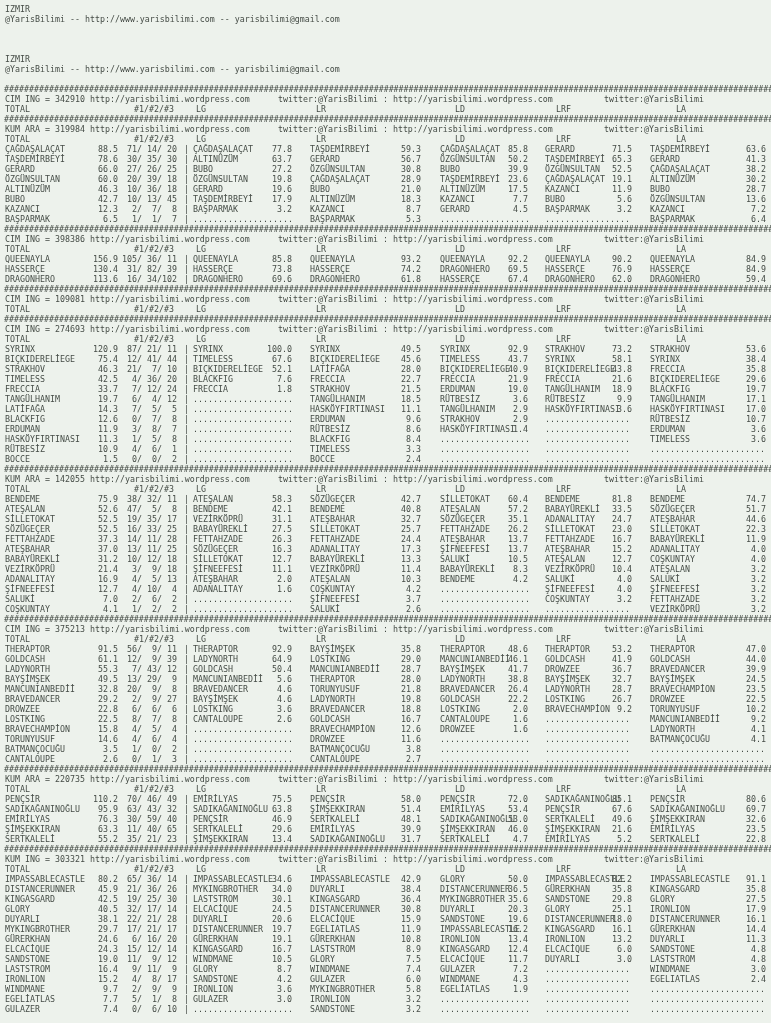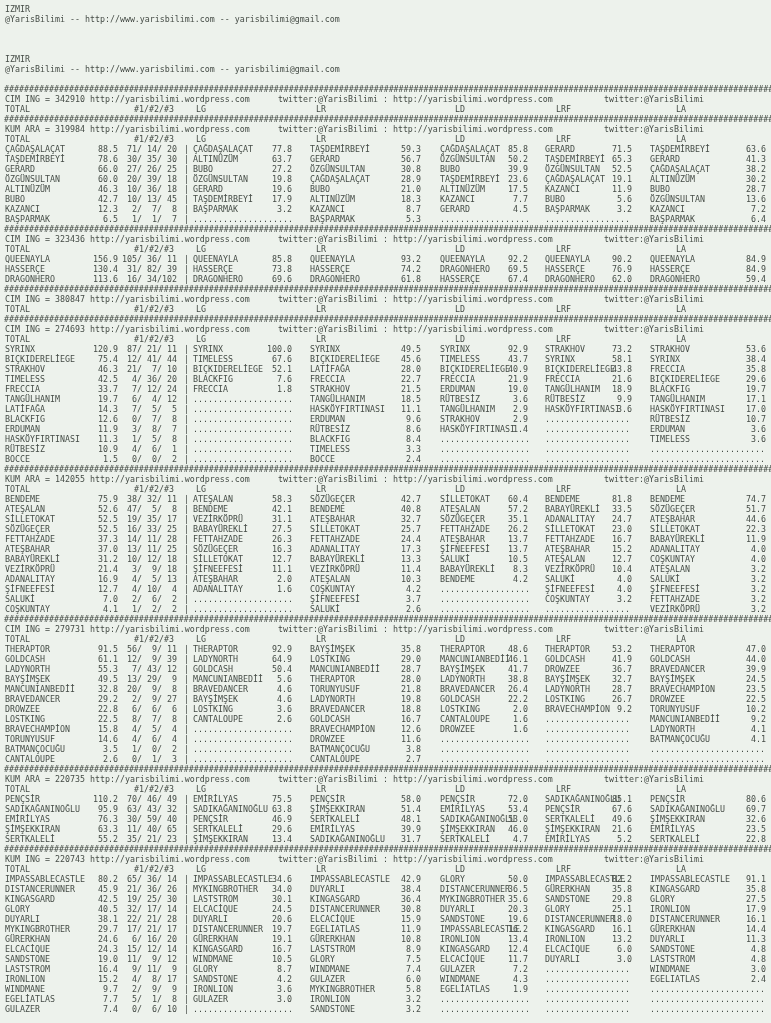--- a/index.html
+++ b/index.html
@@ -52,27 +52,27 @@
     <div class="line" style="top: 134px;"><span style="left: 5px;">TOTAL</span><span class="r" style="left: 124px; width: 50px;">#1/#2/#3</span><span style="left: 196px;">LG</span><span style="left: 316px;">LR</span><span style="left: 455px;">LD</span><span style="left: 556px;">LRF</span><span style="left: 676px;">LA</span></div>
     <div class="line" style="top: 144px;"><span style="left: 5px;">ÇAĞDAŞALAÇAT</span><span class="r" style="left: 58px; width: 60px;">88.5</span><span class="r" style="left: 119px; width: 58px;">71/ 14/ 20</span><span style="left: 184px;">|</span><span style="left: 193px;">ÇAĞDAŞALAÇAT</span><span class="r" style="left: 237px; width: 55px;">77.8</span><span style="left: 310px;">TAŞDEMİRBEYİ</span><span class="r" style="left: 366px; width: 55px;">59.3</span><span style="left: 440px;">ÇAĞDAŞALAÇAT</span><span class="r" style="left: 473px; width: 55px;">85.8</span><span style="left: 545px;">GERARD</span><span class="r" style="left: 577px; width: 55px;">71.5</span><span style="left: 650px;">TAŞDEMİRBEYİ</span><span class="r" style="left: 711px; width: 55px;">63.6</span></div>
     <div class="line" style="top: 154px;"><span style="left: 5px;">TAŞDEMİRBEYİ</span><span class="r" style="left: 58px; width: 60px;">78.6</span><span class="r" style="left: 119px; width: 58px;">30/ 35/ 30</span><span style="left: 184px;">|</span><span style="left: 193px;">ALTINÜZÜM</span><span class="r" style="left: 237px; width: 55px;">63.7</span><span style="left: 310px;">GERARD</span><span class="r" style="left: 366px; width: 55px;">56.7</span><span style="left: 440px;">ÖZGÜNSULTAN</span><span class="r" style="left: 473px; width: 55px;">50.2</span><span style="left: 545px;">TAŞDEMİRBEYİ</span><span class="r" style="left: 577px; width: 55px;">65.3</span><span style="left: 650px;">GERARD</span><span class="r" style="left: 711px; width: 55px;">41.3</span></div>
     <div class="line" style="top: 164px;"><span style="left: 5px;">GERARD</span><span class="r" style="left: 58px; width: 60px;">66.0</span><span class="r" style="left: 119px; width: 58px;">27/ 26/ 25</span><span style="left: 184px;">|</span><span style="left: 193px;">BUBO</span><span class="r" style="left: 237px; width: 55px;">27.2</span><span style="left: 310px;">ÖZGÜNSULTAN</span><span class="r" style="left: 366px; width: 55px;">30.8</span><span style="left: 440px;">BUBO</span><span class="r" style="left: 473px; width: 55px;">39.9</span><span style="left: 545px;">ÖZGÜNSULTAN</span><span class="r" style="left: 577px; width: 55px;">52.5</span><span style="left: 650px;">ÇAĞDAŞALAÇAT</span><span class="r" style="left: 711px; width: 55px;">38.2</span></div>
     <div class="line" style="top: 174px;"><span style="left: 5px;">ÖZGÜNSULTAN</span><span class="r" style="left: 58px; width: 60px;">60.0</span><span class="r" style="left: 119px; width: 58px;">20/ 39/ 18</span><span style="left: 184px;">|</span><span style="left: 193px;">ÖZGÜNSULTAN</span><span class="r" style="left: 237px; width: 55px;">19.8</span><span style="left: 310px;">ÇAĞDAŞALAÇAT</span><span class="r" style="left: 366px; width: 55px;">28.9</span><span style="left: 440px;">TAŞDEMİRBEYİ</span><span class="r" style="left: 473px; width: 55px;">23.6</span><span style="left: 545px;">ÇAĞDAŞALAÇAT</span><span class="r" style="left: 577px; width: 55px;">19.1</span><span style="left: 650px;">ALTINÜZÜM</span><span class="r" style="left: 711px; width: 55px;">30.2</span></div>
     <div class="line" style="top: 184px;"><span style="left: 5px;">ALTINÜZÜM</span><span class="r" style="left: 58px; width: 60px;">46.3</span><span class="r" style="left: 119px; width: 58px;">10/ 36/ 18</span><span style="left: 184px;">|</span><span style="left: 193px;">GERARD</span><span class="r" style="left: 237px; width: 55px;">19.6</span><span style="left: 310px;">BUBO</span><span class="r" style="left: 366px; width: 55px;">21.0</span><span style="left: 440px;">ALTINÜZÜM</span><span class="r" style="left: 473px; width: 55px;">17.5</span><span style="left: 545px;">KAZANCI</span><span class="r" style="left: 577px; width: 55px;">11.9</span><span style="left: 650px;">BUBO</span><span class="r" style="left: 711px; width: 55px;">28.7</span></div>
     <div class="line" style="top: 194px;"><span style="left: 5px;">BUBO</span><span class="r" style="left: 58px; width: 60px;">42.7</span><span class="r" style="left: 119px; width: 58px;">10/ 13/ 45</span><span style="left: 184px;">|</span><span style="left: 193px;">TAŞDEMİRBEYİ</span><span class="r" style="left: 237px; width: 55px;">17.9</span><span style="left: 310px;">ALTINÜZÜM</span><span class="r" style="left: 366px; width: 55px;">18.3</span><span style="left: 440px;">KAZANCI</span><span class="r" style="left: 473px; width: 55px;">7.7</span><span style="left: 545px;">BUBO</span><span class="r" style="left: 577px; width: 55px;">5.6</span><span style="left: 650px;">ÖZGÜNSULTAN</span><span class="r" style="left: 711px; width: 55px;">13.6</span></div>
     <div class="line" style="top: 204px;"><span style="left: 5px;">KAZANCI</span><span class="r" style="left: 58px; width: 60px;">12.3</span><span class="r" style="left: 119px; width: 58px;">2/  7/  8</span><span style="left: 184px;">|</span><span style="left: 193px;">BAŞPARMAK</span><span class="r" style="left: 237px; width: 55px;">3.2</span><span style="left: 310px;">KAZANCI</span><span class="r" style="left: 366px; width: 55px;">8.7</span><span style="left: 440px;">GERARD</span><span class="r" style="left: 473px; width: 55px;">4.5</span><span style="left: 545px;">BAŞPARMAK</span><span class="r" style="left: 577px; width: 55px;">3.2</span><span style="left: 650px;">KAZANCI</span><span class="r" style="left: 711px; width: 55px;">7.2</span></div>
     <div class="line" style="top: 214px;"><span style="left: 5px;">BAŞPARMAK</span><span class="r" style="left: 58px; width: 60px;">6.5</span><span class="r" style="left: 119px; width: 58px;">1/  1/  7</span><span style="left: 184px;">|</span><span style="left: 193px;">....................</span><span style="left: 310px;">BAŞPARMAK</span><span class="r" style="left: 366px; width: 55px;">5.3</span><span style="left: 440px;">..................</span><span style="left: 545px;">.................</span><span style="left: 650px;">BAŞPARMAK</span><span class="r" style="left: 711px; width: 55px;">6.4</span></div>
     <div class="line" style="top: 224px;"><span style="left: 4px;">############################################################################################################################################################</span></div>
-    <div class="line" style="top: 234px;"><span style="left: 5px;">CIM ING = 323436 http://yarisbilimi.wordpress.com</span><span style="left: 278px;">twitter:@YarisBilimi : http://yarisbilimi.wordpress.com</span><span style="left: 604px;">twitter:@YarisBilimi</span></div>
+    <div class="line" style="top: 234px;"><span style="left: 5px;">CIM ING = 398386 http://yarisbilimi.wordpress.com</span><span style="left: 278px;">twitter:@YarisBilimi : http://yarisbilimi.wordpress.com</span><span style="left: 604px;">twitter:@YarisBilimi</span></div>
     <div class="line" style="top: 244px;"><span style="left: 5px;">TOTAL</span><span class="r" style="left: 124px; width: 50px;">#1/#2/#3</span><span style="left: 196px;">LG</span><span style="left: 316px;">LR</span><span style="left: 455px;">LD</span><span style="left: 556px;">LRF</span><span style="left: 676px;">LA</span></div>
     <div class="line" style="top: 254px;"><span style="left: 5px;">QUEENAYLA</span><span class="r" style="left: 58px; width: 60px;">156.9</span><span class="r" style="left: 119px; width: 58px;">105/ 36/ 11</span><span style="left: 184px;">|</span><span style="left: 193px;">QUEENAYLA</span><span class="r" style="left: 237px; width: 55px;">85.8</span><span style="left: 310px;">QUEENAYLA</span><span class="r" style="left: 366px; width: 55px;">93.2</span><span style="left: 440px;">QUEENAYLA</span><span class="r" style="left: 473px; width: 55px;">92.2</span><span style="left: 545px;">QUEENAYLA</span><span class="r" style="left: 577px; width: 55px;">90.2</span><span style="left: 650px;">QUEENAYLA</span><span class="r" style="left: 711px; width: 55px;">84.9</span></div>
     <div class="line" style="top: 264px;"><span style="left: 5px;">HASSERÇE</span><span class="r" style="left: 58px; width: 60px;">130.4</span><span class="r" style="left: 119px; width: 58px;">31/ 82/ 39</span><span style="left: 184px;">|</span><span style="left: 193px;">HASSERÇE</span><span class="r" style="left: 237px; width: 55px;">73.8</span><span style="left: 310px;">HASSERÇE</span><span class="r" style="left: 366px; width: 55px;">74.2</span><span style="left: 440px;">DRAGONHERO</span><span class="r" style="left: 473px; width: 55px;">69.5</span><span style="left: 545px;">HASSERÇE</span><span class="r" style="left: 577px; width: 55px;">76.9</span><span style="left: 650px;">HASSERÇE</span><span class="r" style="left: 711px; width: 55px;">84.9</span></div>
     <div class="line" style="top: 274px;"><span style="left: 5px;">DRAGONHERO</span><span class="r" style="left: 58px; width: 60px;">113.6</span><span class="r" style="left: 119px; width: 58px;">16/ 34/102</span><span style="left: 184px;">|</span><span style="left: 193px;">DRAGONHERO</span><span class="r" style="left: 237px; width: 55px;">69.6</span><span style="left: 310px;">DRAGONHERO</span><span class="r" style="left: 366px; width: 55px;">61.8</span><span style="left: 440px;">HASSERÇE</span><span class="r" style="left: 473px; width: 55px;">67.4</span><span style="left: 545px;">DRAGONHERO</span><span class="r" style="left: 577px; width: 55px;">62.0</span><span style="left: 650px;">DRAGONHERO</span><span class="r" style="left: 711px; width: 55px;">59.4</span></div>
     <div class="line" style="top: 284px;"><span style="left: 4px;">############################################################################################################################################################</span></div>
-    <div class="line" style="top: 294px;"><span style="left: 5px;">CIM ING = 380847 http://yarisbilimi.wordpress.com</span><span style="left: 278px;">twitter:@YarisBilimi : http://yarisbilimi.wordpress.com</span><span style="left: 604px;">twitter:@YarisBilimi</span></div>
+    <div class="line" style="top: 294px;"><span style="left: 5px;">CIM ING = 109081 http://yarisbilimi.wordpress.com</span><span style="left: 278px;">twitter:@YarisBilimi : http://yarisbilimi.wordpress.com</span><span style="left: 604px;">twitter:@YarisBilimi</span></div>
     <div class="line" style="top: 304px;"><span style="left: 5px;">TOTAL</span><span class="r" style="left: 124px; width: 50px;">#1/#2/#3</span><span style="left: 196px;">LG</span><span style="left: 316px;">LR</span><span style="left: 455px;">LD</span><span style="left: 556px;">LRF</span><span style="left: 676px;">LA</span></div>
     <div class="line" style="top: 314px;"><span style="left: 4px;">############################################################################################################################################################</span></div>
     <div class="line" style="top: 324px;"><span style="left: 5px;">CIM ING = 274693 http://yarisbilimi.wordpress.com</span><span style="left: 278px;">twitter:@YarisBilimi : http://yarisbilimi.wordpress.com</span><span style="left: 604px;">twitter:@YarisBilimi</span></div>
     <div class="line" style="top: 334px;"><span style="left: 5px;">TOTAL</span><span class="r" style="left: 124px; width: 50px;">#1/#2/#3</span><span style="left: 196px;">LG</span><span style="left: 316px;">LR</span><span style="left: 455px;">LD</span><span style="left: 556px;">LRF</span><span style="left: 676px;">LA</span></div>
     <div class="line" style="top: 344px;"><span style="left: 5px;">SYRINX</span><span class="r" style="left: 58px; width: 60px;">120.9</span><span class="r" style="left: 119px; width: 58px;">87/ 21/ 11</span><span style="left: 184px;">|</span><span style="left: 193px;">SYRINX</span><span class="r" style="left: 237px; width: 55px;">100.0</span><span style="left: 310px;">SYRINX</span><span class="r" style="left: 366px; width: 55px;">49.5</span><span style="left: 440px;">SYRINX</span><span class="r" style="left: 473px; width: 55px;">92.9</span><span style="left: 545px;">STRAKHOV</span><span class="r" style="left: 577px; width: 55px;">73.2</span><span style="left: 650px;">STRAKHOV</span><span class="r" style="left: 711px; width: 55px;">53.6</span></div>
     <div class="line" style="top: 354px;"><span style="left: 5px;">BIÇKIDERELİEGE</span><span class="r" style="left: 58px; width: 60px;">75.4</span><span class="r" style="left: 119px; width: 58px;">12/ 41/ 44</span><span style="left: 184px;">|</span><span style="left: 193px;">TIMELESS</span><span class="r" style="left: 237px; width: 55px;">67.6</span><span style="left: 310px;">BIÇKIDERELİEGE</span><span class="r" style="left: 366px; width: 55px;">45.6</span><span style="left: 440px;">TIMELESS</span><span class="r" style="left: 473px; width: 55px;">43.7</span><span style="left: 545px;">SYRINX</span><span class="r" style="left: 577px; width: 55px;">58.1</span><span style="left: 650px;">SYRINX</span><span class="r" style="left: 711px; width: 55px;">38.4</span></div>
     <div class="line" style="top: 364px;"><span style="left: 5px;">STRAKHOV</span><span class="r" style="left: 58px; width: 60px;">46.3</span><span class="r" style="left: 119px; width: 58px;">21/  7/ 10</span><span style="left: 184px;">|</span><span style="left: 193px;">BIÇKIDERELİEGE</span><span class="r" style="left: 237px; width: 55px;">52.1</span><span style="left: 310px;">LATİFAĞA</span><span class="r" style="left: 366px; width: 55px;">28.0</span><span style="left: 440px;">BIÇKIDERELİEGE</span><span class="r" style="left: 473px; width: 55px;">40.9</span><span style="left: 545px;">BIÇKIDERELİEGE</span><span class="r" style="left: 577px; width: 55px;">43.8</span><span style="left: 650px;">FRECCIA</span><span class="r" style="left: 711px; width: 55px;">35.8</span></div>
     <div class="line" style="top: 374px;"><span style="left: 5px;">TIMELESS</span><span class="r" style="left: 58px; width: 60px;">42.5</span><span class="r" style="left: 119px; width: 58px;">4/ 36/ 20</span><span style="left: 184px;">|</span><span style="left: 193px;">BLACKFIG</span><span class="r" style="left: 237px; width: 55px;">7.6</span><span style="left: 310px;">FRECCIA</span><span class="r" style="left: 366px; width: 55px;">22.7</span><span style="left: 440px;">FRECCIA</span><span class="r" style="left: 473px; width: 55px;">21.9</span><span style="left: 545px;">FRECCIA</span><span class="r" style="left: 577px; width: 55px;">21.6</span><span style="left: 650px;">BIÇKIDERELİEGE</span><span class="r" style="left: 711px; width: 55px;">29.6</span></div>
     <div class="line" style="top: 384px;"><span style="left: 5px;">FRECCIA</span><span class="r" style="left: 58px; width: 60px;">33.7</span><span class="r" style="left: 119px; width: 58px;">7/ 12/ 24</span><span style="left: 184px;">|</span><span style="left: 193px;">FRECCIA</span><span class="r" style="left: 237px; width: 55px;">1.8</span><span style="left: 310px;">STRAKHOV</span><span class="r" style="left: 366px; width: 55px;">21.5</span><span style="left: 440px;">ERDUMAN</span><span class="r" style="left: 473px; width: 55px;">19.0</span><span style="left: 545px;">TANGÜLHANIM</span><span class="r" style="left: 577px; width: 55px;">18.9</span><span style="left: 650px;">BLACKFIG</span><span class="r" style="left: 711px; width: 55px;">19.7</span></div>
     <div class="line" style="top: 394px;"><span style="left: 5px;">TANGÜLHANIM</span><span class="r" style="left: 58px; width: 60px;">19.7</span><span class="r" style="left: 119px; width: 58px;">6/  4/ 12</span><span style="left: 184px;">|</span><span style="left: 193px;">....................</span><span style="left: 310px;">TANGÜLHANIM</span><span class="r" style="left: 366px; width: 55px;">18.5</span><span style="left: 440px;">RÜTBESİZ</span><span class="r" style="left: 473px; width: 55px;">3.6</span><span style="left: 545px;">RÜTBESİZ</span><span class="r" style="left: 577px; width: 55px;">9.9</span><span style="left: 650px;">TANGÜLHANIM</span><span class="r" style="left: 711px; width: 55px;">17.1</span></div>
@@ -91,21 +91,21 @@
     <div class="line" style="top: 524px;"><span style="left: 5px;">SÖZÜGEÇER</span><span class="r" style="left: 58px; width: 60px;">52.5</span><span class="r" style="left: 119px; width: 58px;">16/ 33/ 25</span><span style="left: 184px;">|</span><span style="left: 193px;">BABAYÜREKLİ</span><span class="r" style="left: 237px; width: 55px;">27.5</span><span style="left: 310px;">SİLLETOKAT</span><span class="r" style="left: 366px; width: 55px;">25.7</span><span style="left: 440px;">FETTAHZADE</span><span class="r" style="left: 473px; width: 55px;">26.2</span><span style="left: 545px;">SİLLETOKAT</span><span class="r" style="left: 577px; width: 55px;">23.0</span><span style="left: 650px;">SİLLETOKAT</span><span class="r" style="left: 711px; width: 55px;">22.3</span></div>
     <div class="line" style="top: 534px;"><span style="left: 5px;">FETTAHZADE</span><span class="r" style="left: 58px; width: 60px;">37.3</span><span class="r" style="left: 119px; width: 58px;">14/ 11/ 28</span><span style="left: 184px;">|</span><span style="left: 193px;">FETTAHZADE</span><span class="r" style="left: 237px; width: 55px;">26.3</span><span style="left: 310px;">FETTAHZADE</span><span class="r" style="left: 366px; width: 55px;">24.4</span><span style="left: 440px;">ATEŞBAHAR</span><span class="r" style="left: 473px; width: 55px;">13.7</span><span style="left: 545px;">FETTAHZADE</span><span class="r" style="left: 577px; width: 55px;">16.7</span><span style="left: 650px;">BABAYÜREKLİ</span><span class="r" style="left: 711px; width: 55px;">11.9</span></div>
     <div class="line" style="top: 544px;"><span style="left: 5px;">ATEŞBAHAR</span><span class="r" style="left: 58px; width: 60px;">37.0</span><span class="r" style="left: 119px; width: 58px;">13/ 11/ 25</span><span style="left: 184px;">|</span><span style="left: 193px;">SÖZÜGEÇER</span><span class="r" style="left: 237px; width: 55px;">16.3</span><span style="left: 310px;">ADANALITAY</span><span class="r" style="left: 366px; width: 55px;">17.3</span><span style="left: 440px;">ŞİFNEEFESİ</span><span class="r" style="left: 473px; width: 55px;">13.7</span><span style="left: 545px;">ATEŞBAHAR</span><span class="r" style="left: 577px; width: 55px;">15.2</span><span style="left: 650px;">ADANALITAY</span><span class="r" style="left: 711px; width: 55px;">4.0</span></div>
     <div class="line" style="top: 554px;"><span style="left: 5px;">BABAYÜREKLİ</span><span class="r" style="left: 58px; width: 60px;">31.2</span><span class="r" style="left: 119px; width: 58px;">10/ 12/ 18</span><span style="left: 184px;">|</span><span style="left: 193px;">SİLLETOKAT</span><span class="r" style="left: 237px; width: 55px;">12.7</span><span style="left: 310px;">BABAYÜREKLİ</span><span class="r" style="left: 366px; width: 55px;">13.3</span><span style="left: 440px;">SALUKİ</span><span class="r" style="left: 473px; width: 55px;">10.5</span><span style="left: 545px;">ATEŞALAN</span><span class="r" style="left: 577px; width: 55px;">12.7</span><span style="left: 650px;">COŞKUNTAY</span><span class="r" style="left: 711px; width: 55px;">4.0</span></div>
     <div class="line" style="top: 564px;"><span style="left: 5px;">VEZİRKÖPRÜ</span><span class="r" style="left: 58px; width: 60px;">21.4</span><span class="r" style="left: 119px; width: 58px;">3/  9/ 18</span><span style="left: 184px;">|</span><span style="left: 193px;">ŞİFNEEFESİ</span><span class="r" style="left: 237px; width: 55px;">11.1</span><span style="left: 310px;">VEZİRKÖPRÜ</span><span class="r" style="left: 366px; width: 55px;">11.4</span><span style="left: 440px;">BABAYÜREKLİ</span><span class="r" style="left: 473px; width: 55px;">8.3</span><span style="left: 545px;">VEZİRKÖPRÜ</span><span class="r" style="left: 577px; width: 55px;">10.4</span><span style="left: 650px;">ATEŞALAN</span><span class="r" style="left: 711px; width: 55px;">3.2</span></div>
     <div class="line" style="top: 574px;"><span style="left: 5px;">ADANALITAY</span><span class="r" style="left: 58px; width: 60px;">16.9</span><span class="r" style="left: 119px; width: 58px;">4/  5/ 13</span><span style="left: 184px;">|</span><span style="left: 193px;">ATEŞBAHAR</span><span class="r" style="left: 237px; width: 55px;">2.0</span><span style="left: 310px;">ATEŞALAN</span><span class="r" style="left: 366px; width: 55px;">10.3</span><span style="left: 440px;">BENDEME</span><span class="r" style="left: 473px; width: 55px;">4.2</span><span style="left: 545px;">SALUKİ</span><span class="r" style="left: 577px; width: 55px;">4.0</span><span style="left: 650px;">SALUKİ</span><span class="r" style="left: 711px; width: 55px;">3.2</span></div>
     <div class="line" style="top: 584px;"><span style="left: 5px;">ŞİFNEEFESİ</span><span class="r" style="left: 58px; width: 60px;">12.7</span><span class="r" style="left: 119px; width: 58px;">4/ 10/  4</span><span style="left: 184px;">|</span><span style="left: 193px;">ADANALITAY</span><span class="r" style="left: 237px; width: 55px;">1.6</span><span style="left: 310px;">COŞKUNTAY</span><span class="r" style="left: 366px; width: 55px;">4.2</span><span style="left: 440px;">..................</span><span style="left: 545px;">ŞİFNEEFESİ</span><span class="r" style="left: 577px; width: 55px;">4.0</span><span style="left: 650px;">ŞİFNEEFESİ</span><span class="r" style="left: 711px; width: 55px;">3.2</span></div>
     <div class="line" style="top: 594px;"><span style="left: 5px;">SALUKİ</span><span class="r" style="left: 58px; width: 60px;">7.0</span><span class="r" style="left: 119px; width: 58px;">2/  6/  2</span><span style="left: 184px;">|</span><span style="left: 193px;">....................</span><span style="left: 310px;">ŞİFNEEFESİ</span><span class="r" style="left: 366px; width: 55px;">3.7</span><span style="left: 440px;">..................</span><span style="left: 545px;">COŞKUNTAY</span><span class="r" style="left: 577px; width: 55px;">3.2</span><span style="left: 650px;">FETTAHZADE</span><span class="r" style="left: 711px; width: 55px;">3.2</span></div>
     <div class="line" style="top: 604px;"><span style="left: 5px;">COŞKUNTAY</span><span class="r" style="left: 58px; width: 60px;">4.1</span><span class="r" style="left: 119px; width: 58px;">1/  2/  2</span><span style="left: 184px;">|</span><span style="left: 193px;">....................</span><span style="left: 310px;">SALUKİ</span><span class="r" style="left: 366px; width: 55px;">2.6</span><span style="left: 440px;">..................</span><span style="left: 545px;">.................</span><span style="left: 650px;">VEZİRKÖPRÜ</span><span class="r" style="left: 711px; width: 55px;">3.2</span></div>
     <div class="line" style="top: 614px;"><span style="left: 4px;">############################################################################################################################################################</span></div>
-    <div class="line" style="top: 624px;"><span style="left: 5px;">CIM ING = 279731 http://yarisbilimi.wordpress.com</span><span style="left: 278px;">twitter:@YarisBilimi : http://yarisbilimi.wordpress.com</span><span style="left: 604px;">twitter:@YarisBilimi</span></div>
+    <div class="line" style="top: 624px;"><span style="left: 5px;">CIM ING = 375213 http://yarisbilimi.wordpress.com</span><span style="left: 278px;">twitter:@YarisBilimi : http://yarisbilimi.wordpress.com</span><span style="left: 604px;">twitter:@YarisBilimi</span></div>
     <div class="line" style="top: 634px;"><span style="left: 5px;">TOTAL</span><span class="r" style="left: 124px; width: 50px;">#1/#2/#3</span><span style="left: 196px;">LG</span><span style="left: 316px;">LR</span><span style="left: 455px;">LD</span><span style="left: 556px;">LRF</span><span style="left: 676px;">LA</span></div>
     <div class="line" style="top: 644px;"><span style="left: 5px;">THERAPTOR</span><span class="r" style="left: 58px; width: 60px;">91.5</span><span class="r" style="left: 119px; width: 58px;">56/  9/ 11</span><span style="left: 184px;">|</span><span style="left: 193px;">THERAPTOR</span><span class="r" style="left: 237px; width: 55px;">92.9</span><span style="left: 310px;">BAYŞİMŞEK</span><span class="r" style="left: 366px; width: 55px;">35.8</span><span style="left: 440px;">THERAPTOR</span><span class="r" style="left: 473px; width: 55px;">48.6</span><span style="left: 545px;">THERAPTOR</span><span class="r" style="left: 577px; width: 55px;">53.2</span><span style="left: 650px;">THERAPTOR</span><span class="r" style="left: 711px; width: 55px;">47.0</span></div>
     <div class="line" style="top: 654px;"><span style="left: 5px;">GOLDCASH</span><span class="r" style="left: 58px; width: 60px;">61.1</span><span class="r" style="left: 119px; width: 58px;">12/  9/ 39</span><span style="left: 184px;">|</span><span style="left: 193px;">LADYNORTH</span><span class="r" style="left: 237px; width: 55px;">64.9</span><span style="left: 310px;">LOSTKING</span><span class="r" style="left: 366px; width: 55px;">29.0</span><span style="left: 440px;">MANCUNIANBEDİİ</span><span class="r" style="left: 473px; width: 55px;">46.1</span><span style="left: 545px;">GOLDCASH</span><span class="r" style="left: 577px; width: 55px;">41.9</span><span style="left: 650px;">GOLDCASH</span><span class="r" style="left: 711px; width: 55px;">44.0</span></div>
     <div class="line" style="top: 664px;"><span style="left: 5px;">LADYNORTH</span><span class="r" style="left: 58px; width: 60px;">55.3</span><span class="r" style="left: 119px; width: 58px;">7/ 43/ 12</span><span style="left: 184px;">|</span><span style="left: 193px;">GOLDCASH</span><span class="r" style="left: 237px; width: 55px;">50.4</span><span style="left: 310px;">MANCUNIANBEDİİ</span><span class="r" style="left: 366px; width: 55px;">28.7</span><span style="left: 440px;">BAYŞİMŞEK</span><span class="r" style="left: 473px; width: 55px;">41.7</span><span style="left: 545px;">DROWZEE</span><span class="r" style="left: 577px; width: 55px;">36.7</span><span style="left: 650px;">BRAVEDANCER</span><span class="r" style="left: 711px; width: 55px;">39.9</span></div>
     <div class="line" style="top: 674px;"><span style="left: 5px;">BAYŞİMŞEK</span><span class="r" style="left: 58px; width: 60px;">49.5</span><span class="r" style="left: 119px; width: 58px;">13/ 29/  9</span><span style="left: 184px;">|</span><span style="left: 193px;">MANCUNIANBEDİİ</span><span class="r" style="left: 237px; width: 55px;">5.6</span><span style="left: 310px;">THERAPTOR</span><span class="r" style="left: 366px; width: 55px;">28.0</span><span style="left: 440px;">LADYNORTH</span><span class="r" style="left: 473px; width: 55px;">38.8</span><span style="left: 545px;">BAYŞİMŞEK</span><span class="r" style="left: 577px; width: 55px;">32.7</span><span style="left: 650px;">BAYŞİMŞEK</span><span class="r" style="left: 711px; width: 55px;">24.5</span></div>
     <div class="line" style="top: 684px;"><span style="left: 5px;">MANCUNIANBEDİİ</span><span class="r" style="left: 58px; width: 60px;">32.8</span><span class="r" style="left: 119px; width: 58px;">20/  9/  8</span><span style="left: 184px;">|</span><span style="left: 193px;">BRAVEDANCER</span><span class="r" style="left: 237px; width: 55px;">4.6</span><span style="left: 310px;">TORUNYUSUF</span><span class="r" style="left: 366px; width: 55px;">21.8</span><span style="left: 440px;">BRAVEDANCER</span><span class="r" style="left: 473px; width: 55px;">26.4</span><span style="left: 545px;">LADYNORTH</span><span class="r" style="left: 577px; width: 55px;">28.7</span><span style="left: 650px;">BRAVECHAMPİON</span><span class="r" style="left: 711px; width: 55px;">23.5</span></div>
     <div class="line" style="top: 694px;"><span style="left: 5px;">BRAVEDANCER</span><span class="r" style="left: 58px; width: 60px;">29.2</span><span class="r" style="left: 119px; width: 58px;">2/  9/ 27</span><span style="left: 184px;">|</span><span style="left: 193px;">BAYŞİMŞEK</span><span class="r" style="left: 237px; width: 55px;">4.6</span><span style="left: 310px;">LADYNORTH</span><span class="r" style="left: 366px; width: 55px;">19.8</span><span style="left: 440px;">GOLDCASH</span><span class="r" style="left: 473px; width: 55px;">22.2</span><span style="left: 545px;">LOSTKING</span><span class="r" style="left: 577px; width: 55px;">26.7</span><span style="left: 650px;">DROWZEE</span><span class="r" style="left: 711px; width: 55px;">22.5</span></div>
     <div class="line" style="top: 704px;"><span style="left: 5px;">DROWZEE</span><span class="r" style="left: 58px; width: 60px;">22.8</span><span class="r" style="left: 119px; width: 58px;">6/  6/  6</span><span style="left: 184px;">|</span><span style="left: 193px;">LOSTKING</span><span class="r" style="left: 237px; width: 55px;">3.6</span><span style="left: 310px;">BRAVEDANCER</span><span class="r" style="left: 366px; width: 55px;">18.8</span><span style="left: 440px;">LOSTKING</span><span class="r" style="left: 473px; width: 55px;">2.0</span><span style="left: 545px;">BRAVECHAMPİON</span><span class="r" style="left: 577px; width: 55px;">9.2</span><span style="left: 650px;">TORUNYUSUF</span><span class="r" style="left: 711px; width: 55px;">10.2</span></div>
     <div class="line" style="top: 714px;"><span style="left: 5px;">LOSTKING</span><span class="r" style="left: 58px; width: 60px;">22.5</span><span class="r" style="left: 119px; width: 58px;">8/  7/  8</span><span style="left: 184px;">|</span><span style="left: 193px;">CANTALOUPE</span><span class="r" style="left: 237px; width: 55px;">2.6</span><span style="left: 310px;">GOLDCASH</span><span class="r" style="left: 366px; width: 55px;">16.7</span><span style="left: 440px;">CANTALOUPE</span><span class="r" style="left: 473px; width: 55px;">1.6</span><span style="left: 545px;">.................</span><span style="left: 650px;">MANCUNIANBEDİİ</span><span class="r" style="left: 711px; width: 55px;">9.2</span></div>
     <div class="line" style="top: 724px;"><span style="left: 5px;">BRAVECHAMPİON</span><span class="r" style="left: 58px; width: 60px;">15.8</span><span class="r" style="left: 119px; width: 58px;">4/  5/  4</span><span style="left: 184px;">|</span><span style="left: 193px;">....................</span><span style="left: 310px;">BRAVECHAMPİON</span><span class="r" style="left: 366px; width: 55px;">12.6</span><span style="left: 440px;">DROWZEE</span><span class="r" style="left: 473px; width: 55px;">1.6</span><span style="left: 545px;">.................</span><span style="left: 650px;">LADYNORTH</span><span class="r" style="left: 711px; width: 55px;">4.1</span></div>
@@ -114,21 +114,21 @@
     <div class="line" style="top: 754px;"><span style="left: 5px;">CANTALOUPE</span><span class="r" style="left: 58px; width: 60px;">2.6</span><span class="r" style="left: 119px; width: 58px;">0/  1/  3</span><span style="left: 184px;">|</span><span style="left: 193px;">....................</span><span style="left: 310px;">CANTALOUPE</span><span class="r" style="left: 366px; width: 55px;">2.7</span><span style="left: 440px;">..................</span><span style="left: 545px;">.................</span><span style="left: 650px;">.......................</span></div>
     <div class="line" style="top: 764px;"><span style="left: 4px;">############################################################################################################################################################</span></div>
     <div class="line" style="top: 774px;"><span style="left: 5px;">KUM ARA = 220735 http://yarisbilimi.wordpress.com</span><span style="left: 278px;">twitter:@YarisBilimi : http://yarisbilimi.wordpress.com</span><span style="left: 604px;">twitter:@YarisBilimi</span></div>
     <div class="line" style="top: 784px;"><span style="left: 5px;">TOTAL</span><span class="r" style="left: 124px; width: 50px;">#1/#2/#3</span><span style="left: 196px;">LG</span><span style="left: 316px;">LR</span><span style="left: 455px;">LD</span><span style="left: 556px;">LRF</span><span style="left: 676px;">LA</span></div>
     <div class="line" style="top: 794px;"><span style="left: 5px;">PENÇSİR</span><span class="r" style="left: 58px; width: 60px;">110.2</span><span class="r" style="left: 119px; width: 58px;">70/ 46/ 49</span><span style="left: 184px;">|</span><span style="left: 193px;">EMİRİLYAS</span><span class="r" style="left: 237px; width: 55px;">75.5</span><span style="left: 310px;">PENÇSİR</span><span class="r" style="left: 366px; width: 55px;">58.0</span><span style="left: 440px;">PENÇSİR</span><span class="r" style="left: 473px; width: 55px;">72.0</span><span style="left: 545px;">SADIKAĞANINOĞLU</span><span class="r" style="left: 577px; width: 55px;">85.1</span><span style="left: 650px;">PENÇSİR</span><span class="r" style="left: 711px; width: 55px;">80.6</span></div>
     <div class="line" style="top: 804px;"><span style="left: 5px;">SADIKAĞANINOĞLU</span><span class="r" style="left: 58px; width: 60px;">95.9</span><span class="r" style="left: 119px; width: 58px;">63/ 43/ 32</span><span style="left: 184px;">|</span><span style="left: 193px;">SADIKAĞANINOĞLU</span><span class="r" style="left: 237px; width: 55px;">63.8</span><span style="left: 310px;">ŞİMŞEKKIRAN</span><span class="r" style="left: 366px; width: 55px;">51.4</span><span style="left: 440px;">EMİRİLYAS</span><span class="r" style="left: 473px; width: 55px;">53.4</span><span style="left: 545px;">PENÇSİR</span><span class="r" style="left: 577px; width: 55px;">67.6</span><span style="left: 650px;">SADIKAĞANINOĞLU</span><span class="r" style="left: 711px; width: 55px;">69.7</span></div>
     <div class="line" style="top: 814px;"><span style="left: 5px;">EMİRİLYAS</span><span class="r" style="left: 58px; width: 60px;">76.3</span><span class="r" style="left: 119px; width: 58px;">30/ 59/ 40</span><span style="left: 184px;">|</span><span style="left: 193px;">PENÇSİR</span><span class="r" style="left: 237px; width: 55px;">46.9</span><span style="left: 310px;">SERTKALELİ</span><span class="r" style="left: 366px; width: 55px;">48.1</span><span style="left: 440px;">SADIKAĞANINOĞLU</span><span class="r" style="left: 473px; width: 55px;">53.0</span><span style="left: 545px;">SERTKALELİ</span><span class="r" style="left: 577px; width: 55px;">49.6</span><span style="left: 650px;">ŞİMŞEKKIRAN</span><span class="r" style="left: 711px; width: 55px;">32.6</span></div>
     <div class="line" style="top: 824px;"><span style="left: 5px;">ŞİMŞEKKIRAN</span><span class="r" style="left: 58px; width: 60px;">63.3</span><span class="r" style="left: 119px; width: 58px;">11/ 40/ 65</span><span style="left: 184px;">|</span><span style="left: 193px;">SERTKALELİ</span><span class="r" style="left: 237px; width: 55px;">29.6</span><span style="left: 310px;">EMİRİLYAS</span><span class="r" style="left: 366px; width: 55px;">39.9</span><span style="left: 440px;">ŞİMŞEKKIRAN</span><span class="r" style="left: 473px; width: 55px;">46.0</span><span style="left: 545px;">ŞİMŞEKKIRAN</span><span class="r" style="left: 577px; width: 55px;">21.6</span><span style="left: 650px;">EMİRİLYAS</span><span class="r" style="left: 711px; width: 55px;">23.5</span></div>
     <div class="line" style="top: 834px;"><span style="left: 5px;">SERTKALELİ</span><span class="r" style="left: 58px; width: 60px;">55.2</span><span class="r" style="left: 119px; width: 58px;">35/ 21/ 23</span><span style="left: 184px;">|</span><span style="left: 193px;">ŞİMŞEKKIRAN</span><span class="r" style="left: 237px; width: 55px;">13.4</span><span style="left: 310px;">SADIKAĞANINOĞLU</span><span class="r" style="left: 366px; width: 55px;">31.7</span><span style="left: 440px;">SERTKALELİ</span><span class="r" style="left: 473px; width: 55px;">4.7</span><span style="left: 545px;">EMİRİLYAS</span><span class="r" style="left: 577px; width: 55px;">5.2</span><span style="left: 650px;">SERTKALELİ</span><span class="r" style="left: 711px; width: 55px;">22.8</span></div>
     <div class="line" style="top: 844px;"><span style="left: 4px;">############################################################################################################################################################</span></div>
-    <div class="line" style="top: 854px;"><span style="left: 5px;">KUM ING = 220743 http://yarisbilimi.wordpress.com</span><span style="left: 278px;">twitter:@YarisBilimi : http://yarisbilimi.wordpress.com</span><span style="left: 604px;">twitter:@YarisBilimi</span></div>
+    <div class="line" style="top: 854px;"><span style="left: 5px;">KUM ING = 303321 http://yarisbilimi.wordpress.com</span><span style="left: 278px;">twitter:@YarisBilimi : http://yarisbilimi.wordpress.com</span><span style="left: 604px;">twitter:@YarisBilimi</span></div>
     <div class="line" style="top: 864px;"><span style="left: 5px;">TOTAL</span><span class="r" style="left: 124px; width: 50px;">#1/#2/#3</span><span style="left: 196px;">LG</span><span style="left: 316px;">LR</span><span style="left: 455px;">LD</span><span style="left: 556px;">LRF</span><span style="left: 676px;">LA</span></div>
     <div class="line" style="top: 874px;"><span style="left: 5px;">IMPASSABLECASTLE</span><span class="r" style="left: 58px; width: 60px;">80.2</span><span class="r" style="left: 119px; width: 58px;">65/ 36/ 14</span><span style="left: 184px;">|</span><span style="left: 193px;">IMPASSABLECASTLE</span><span class="r" style="left: 237px; width: 55px;">34.6</span><span style="left: 310px;">IMPASSABLECASTLE</span><span class="r" style="left: 366px; width: 55px;">42.9</span><span style="left: 440px;">GLORY</span><span class="r" style="left: 473px; width: 55px;">50.0</span><span style="left: 545px;">IMPASSABLECASTLE</span><span class="r" style="left: 577px; width: 55px;">82.2</span><span style="left: 650px;">IMPASSABLECASTLE</span><span class="r" style="left: 711px; width: 55px;">91.1</span></div>
     <div class="line" style="top: 884px;"><span style="left: 5px;">DISTANCERUNNER</span><span class="r" style="left: 58px; width: 60px;">45.9</span><span class="r" style="left: 119px; width: 58px;">21/ 36/ 26</span><span style="left: 184px;">|</span><span style="left: 193px;">MYKINGBROTHER</span><span class="r" style="left: 237px; width: 55px;">34.0</span><span style="left: 310px;">DUYARLI</span><span class="r" style="left: 366px; width: 55px;">38.4</span><span style="left: 440px;">DISTANCERUNNER</span><span class="r" style="left: 473px; width: 55px;">36.5</span><span style="left: 545px;">GÜRERKHAN</span><span class="r" style="left: 577px; width: 55px;">35.8</span><span style="left: 650px;">KINGASGARD</span><span class="r" style="left: 711px; width: 55px;">35.8</span></div>
     <div class="line" style="top: 894px;"><span style="left: 5px;">KINGASGARD</span><span class="r" style="left: 58px; width: 60px;">42.5</span><span class="r" style="left: 119px; width: 58px;">19/ 25/ 30</span><span style="left: 184px;">|</span><span style="left: 193px;">LASTSTROM</span><span class="r" style="left: 237px; width: 55px;">30.1</span><span style="left: 310px;">KINGASGARD</span><span class="r" style="left: 366px; width: 55px;">36.4</span><span style="left: 440px;">MYKINGBROTHER</span><span class="r" style="left: 473px; width: 55px;">35.6</span><span style="left: 545px;">SANDSTONE</span><span class="r" style="left: 577px; width: 55px;">29.8</span><span style="left: 650px;">GLORY</span><span class="r" style="left: 711px; width: 55px;">27.5</span></div>
     <div class="line" style="top: 904px;"><span style="left: 5px;">GLORY</span><span class="r" style="left: 58px; width: 60px;">40.5</span><span class="r" style="left: 119px; width: 58px;">32/ 17/ 14</span><span style="left: 184px;">|</span><span style="left: 193px;">ELCACİQUE</span><span class="r" style="left: 237px; width: 55px;">24.5</span><span style="left: 310px;">DISTANCERUNNER</span><span class="r" style="left: 366px; width: 55px;">30.8</span><span style="left: 440px;">DUYARLI</span><span class="r" style="left: 473px; width: 55px;">20.3</span><span style="left: 545px;">GLORY</span><span class="r" style="left: 577px; width: 55px;">25.1</span><span style="left: 650px;">IRONLION</span><span class="r" style="left: 711px; width: 55px;">17.9</span></div>
     <div class="line" style="top: 914px;"><span style="left: 5px;">DUYARLI</span><span class="r" style="left: 58px; width: 60px;">38.1</span><span class="r" style="left: 119px; width: 58px;">22/ 21/ 28</span><span style="left: 184px;">|</span><span style="left: 193px;">DUYARLI</span><span class="r" style="left: 237px; width: 55px;">20.6</span><span style="left: 310px;">ELCACİQUE</span><span class="r" style="left: 366px; width: 55px;">15.9</span><span style="left: 440px;">SANDSTONE</span><span class="r" style="left: 473px; width: 55px;">19.6</span><span style="left: 545px;">DISTANCERUNNER</span><span class="r" style="left: 577px; width: 55px;">18.0</span><span style="left: 650px;">DISTANCERUNNER</span><span class="r" style="left: 711px; width: 55px;">16.1</span></div>
     <div class="line" style="top: 924px;"><span style="left: 5px;">MYKINGBROTHER</span><span class="r" style="left: 58px; width: 60px;">29.7</span><span class="r" style="left: 119px; width: 58px;">17/ 21/ 17</span><span style="left: 184px;">|</span><span style="left: 193px;">DISTANCERUNNER</span><span class="r" style="left: 237px; width: 55px;">19.7</span><span style="left: 310px;">EGELIATLAS</span><span class="r" style="left: 366px; width: 55px;">11.9</span><span style="left: 440px;">IMPASSABLECASTLE</span><span class="r" style="left: 473px; width: 55px;">16.2</span><span style="left: 545px;">KINGASGARD</span><span class="r" style="left: 577px; width: 55px;">16.1</span><span style="left: 650px;">GÜRERKHAN</span><span class="r" style="left: 711px; width: 55px;">14.4</span></div>
     <div class="line" style="top: 934px;"><span style="left: 5px;">GÜRERKHAN</span><span class="r" style="left: 58px; width: 60px;">24.6</span><span class="r" style="left: 119px; width: 58px;">6/ 16/ 20</span><span style="left: 184px;">|</span><span style="left: 193px;">GÜRERKHAN</span><span class="r" style="left: 237px; width: 55px;">19.1</span><span style="left: 310px;">GÜRERKHAN</span><span class="r" style="left: 366px; width: 55px;">10.8</span><span style="left: 440px;">IRONLION</span><span class="r" style="left: 473px; width: 55px;">13.4</span><span style="left: 545px;">IRONLION</span><span class="r" style="left: 577px; width: 55px;">13.2</span><span style="left: 650px;">DUYARLI</span><span class="r" style="left: 711px; width: 55px;">11.3</span></div>
     <div class="line" style="top: 944px;"><span style="left: 5px;">ELCACİQUE</span><span class="r" style="left: 58px; width: 60px;">24.3</span><span class="r" style="left: 119px; width: 58px;">15/ 12/ 14</span><span style="left: 184px;">|</span><span style="left: 193px;">KINGASGARD</span><span class="r" style="left: 237px; width: 55px;">16.7</span><span style="left: 310px;">LASTSTROM</span><span class="r" style="left: 366px; width: 55px;">8.9</span><span style="left: 440px;">KINGASGARD</span><span class="r" style="left: 473px; width: 55px;">12.4</span><span style="left: 545px;">ELCACİQUE</span><span class="r" style="left: 577px; width: 55px;">6.0</span><span style="left: 650px;">SANDSTONE</span><span class="r" style="left: 711px; width: 55px;">4.8</span></div>
     <div class="line" style="top: 954px;"><span style="left: 5px;">SANDSTONE</span><span class="r" style="left: 58px; width: 60px;">19.0</span><span class="r" style="left: 119px; width: 58px;">11/  9/ 12</span><span style="left: 184px;">|</span><span style="left: 193px;">WINDMANE</span><span class="r" style="left: 237px; width: 55px;">10.5</span><span style="left: 310px;">GLORY</span><span class="r" style="left: 366px; width: 55px;">7.5</span><span style="left: 440px;">ELCACİQUE</span><span class="r" style="left: 473px; width: 55px;">11.7</span><span style="left: 545px;">DUYARLI</span><span class="r" style="left: 577px; width: 55px;">3.0</span><span style="left: 650px;">LASTSTROM</span><span class="r" style="left: 711px; width: 55px;">4.8</span></div>

